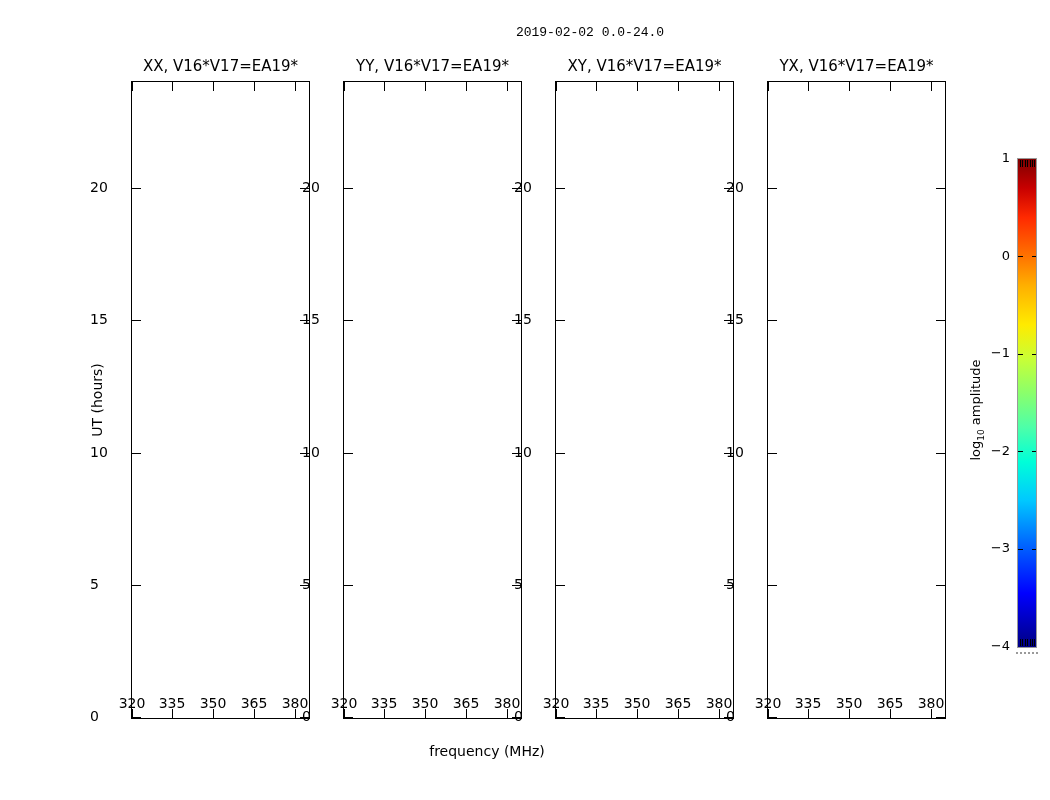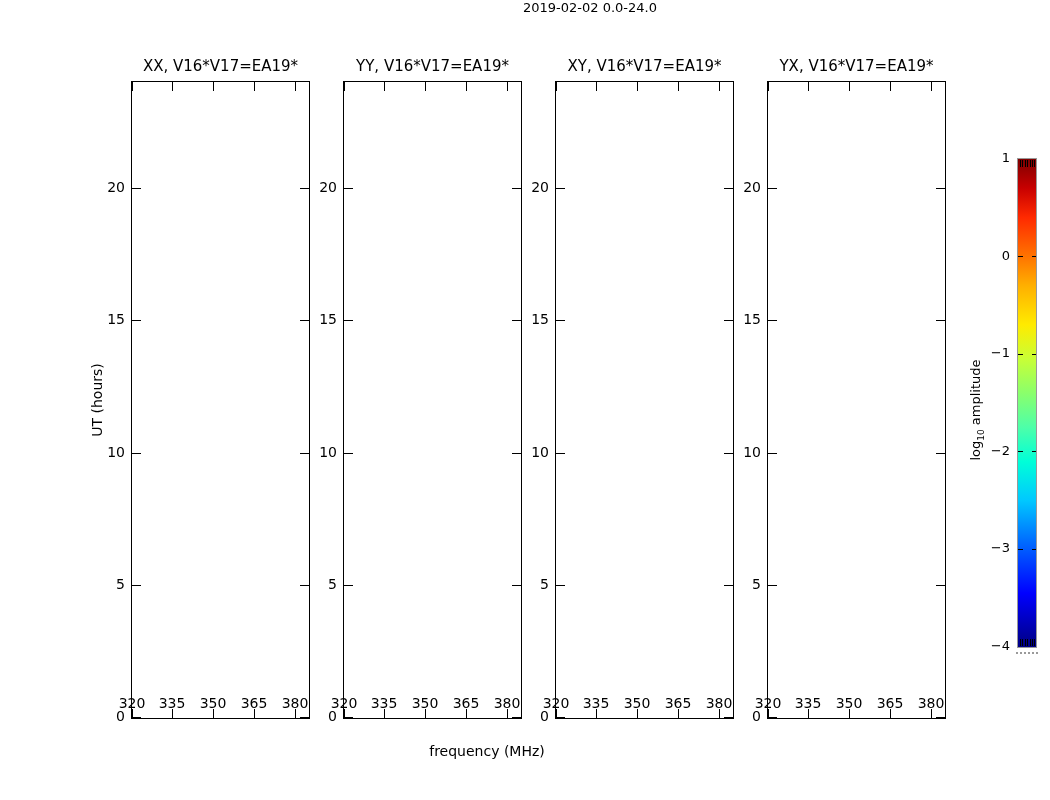--- a/index.html
+++ b/index.html
@@ -1,34 +1,34 @@
 <!DOCTYPE html>
 <html><head>
 <meta charset="utf-8">
 <style>
   html,body{margin:0;padding:0;background:#fff;}
   #figure{
     position:relative;width:1050px;height:800px;background:#ffffff;
     font-family:"DejaVu Sans","Liberation Sans",sans-serif;color:#000;overflow:hidden;
   }
   .suptitle{
-    position:absolute;top:0;left:590px;transform:translateX(-50%);
-    font-size:13px;white-space:nowrap;
+    position:absolute;top:25px;left:590px;transform:translateX(-50%);
+    font-size:13px;white-space:nowrap;font-family:Liberation Mono, monospace;
   }
   .subplot{position:absolute;top:81px;width:179px;height:638px;}
   .sp-title{
     position:absolute;top:-24px;left:0;width:100%;text-align:center;
     font-size:15px;white-space:nowrap;
   }
   .plot-box{
     position:absolute;inset:0;border:1px solid #000;background:#fff;box-sizing:border-box;
   }
   .plot-box svg{position:absolute;left:0;top:0;display:block;}
   .ytick{
-    position:absolute;left:-41px;width:35px;text-align:right;
+    position:absolute;left:-41px;width:35px;text-align:left;
     font-size:14px;line-height:18px;
   }
   .xtick{
     position:absolute;top:614px;transform:translateX(-50%);
     font-size:14px;line-height:16px;white-space:nowrap;
   }
   .axis-ylabel{
     position:absolute;left:97px;top:400px;
     transform:translate(-50%,-50%) rotate(-90deg);
     font-size:14px;white-space:nowrap;

